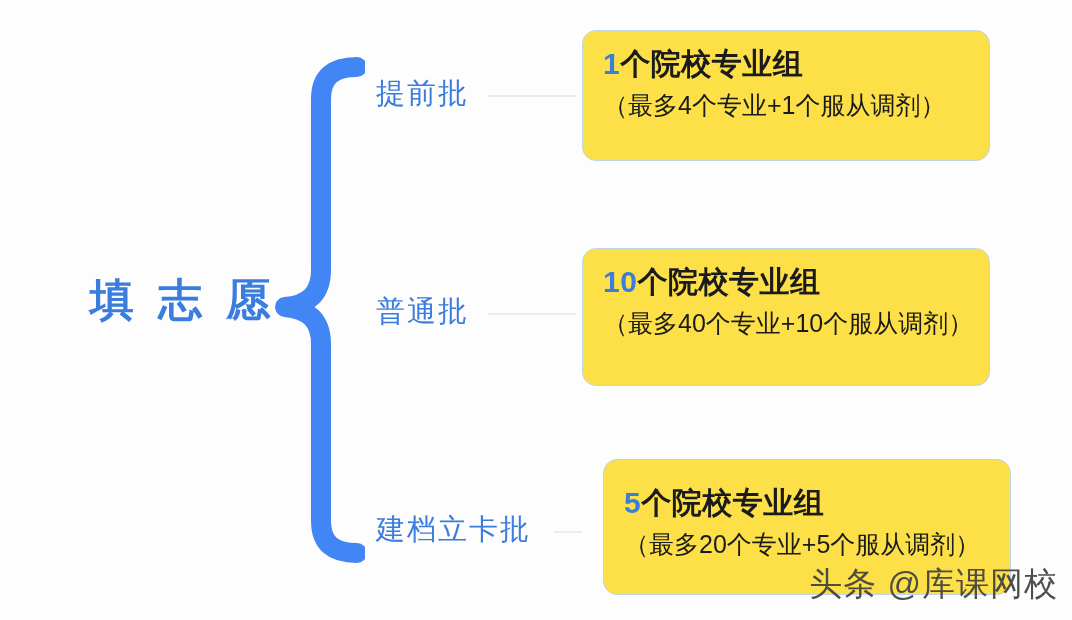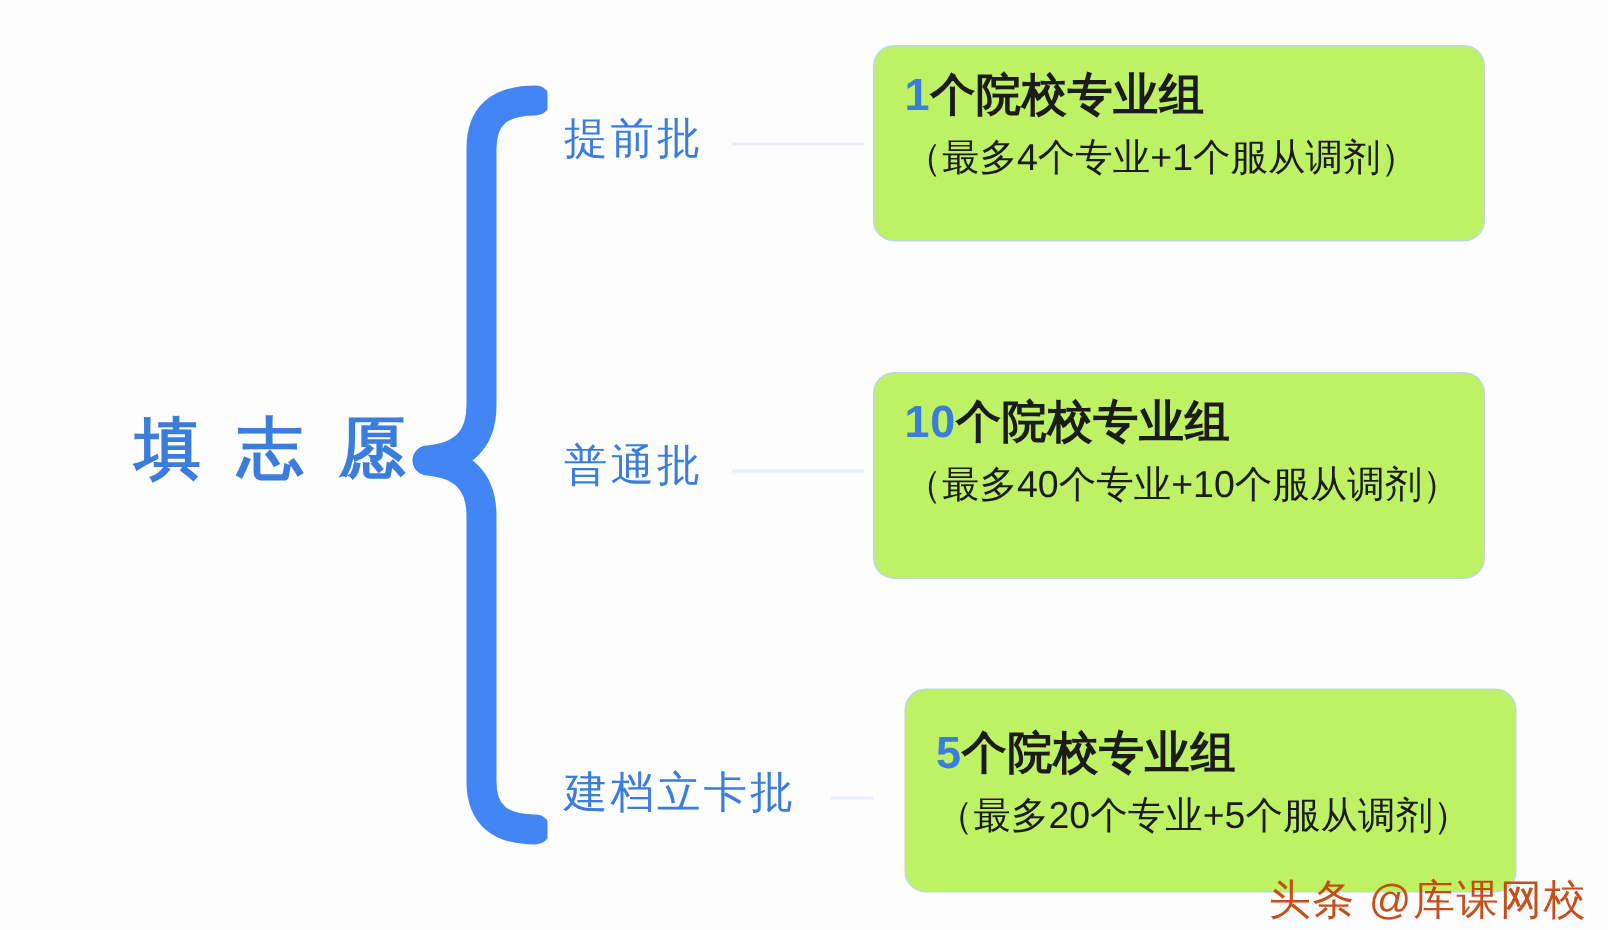--- a/index.html
+++ b/index.html
@@ -69,21 +69,21 @@
   .connector.c3 { left: 554px; top: 531px; width: 28px; }
 
   
   .card {
     position: absolute;
     left: 582px;
     width: 408px;
     box-sizing: border-box;
     border: 1.6px solid #bcd6ea;
     border-radius: 14px;
-    background: #bef264;
+    background: #fde047;
     padding: 14px 18px 14px 20px;
   }
   .card.card1 { top: 30px;  height: 131px; }
   .card.card2 { top: 248px; height: 138px; }
   .card.card3 { top: 459px; height: 136px; margin-left: 21px; }
 
   .card-heading {
     font-size: 30px;
     font-weight: bold;
     color: #1b1b1b;
@@ -101,23 +101,23 @@
     letter-spacing: 0px;
     line-height: 1.3;
     white-space: nowrap;
   }
   .card.card3 .card-heading { margin-top: 10px; }
 
   
   .watermark {
     position: absolute;
     right: 14px;
-    bottom: 1px;
-    font-size: 28px;
-    color: #c2410c;
+    bottom: 13px;
+    font-size: 33px;
+    color: #404040;
     letter-spacing: 1px;
     white-space: nowrap;
     opacity: 0.92;
   }
 </style>
 </head>
 <body>
 
 <div id="diagram">
 

